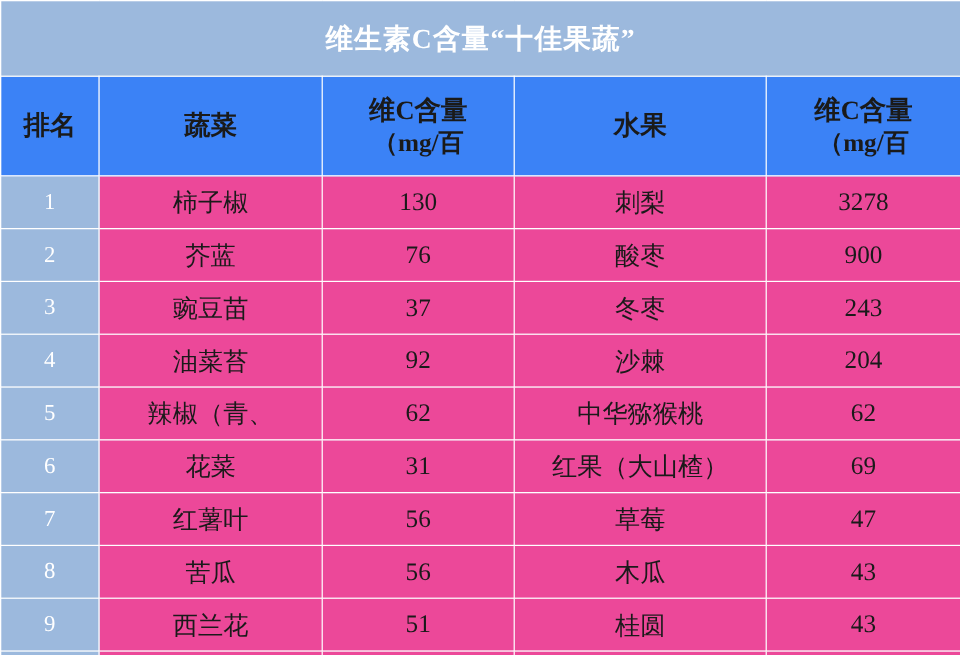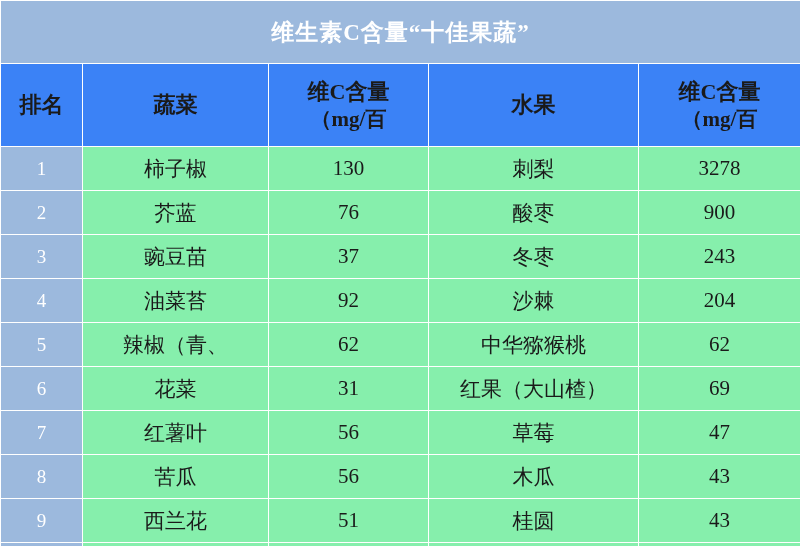--- a/index.html
+++ b/index.html
@@ -60,21 +60,21 @@
   }
   .rank-cell {
     height: 41px;
     background: #9cb9dd;
     color: #ffffff;
     font-size: 19px;
     font-weight: normal;
   }
   .data-cell {
     height: 41px;
-    background: #86efac;
+    background: #ec4899;
     font-size: 21px;
     margin-top: 48px;
   }
   .data-cell.num {
     font-size: 21px;
   }
 </style>
 </head>
 <body>
 

